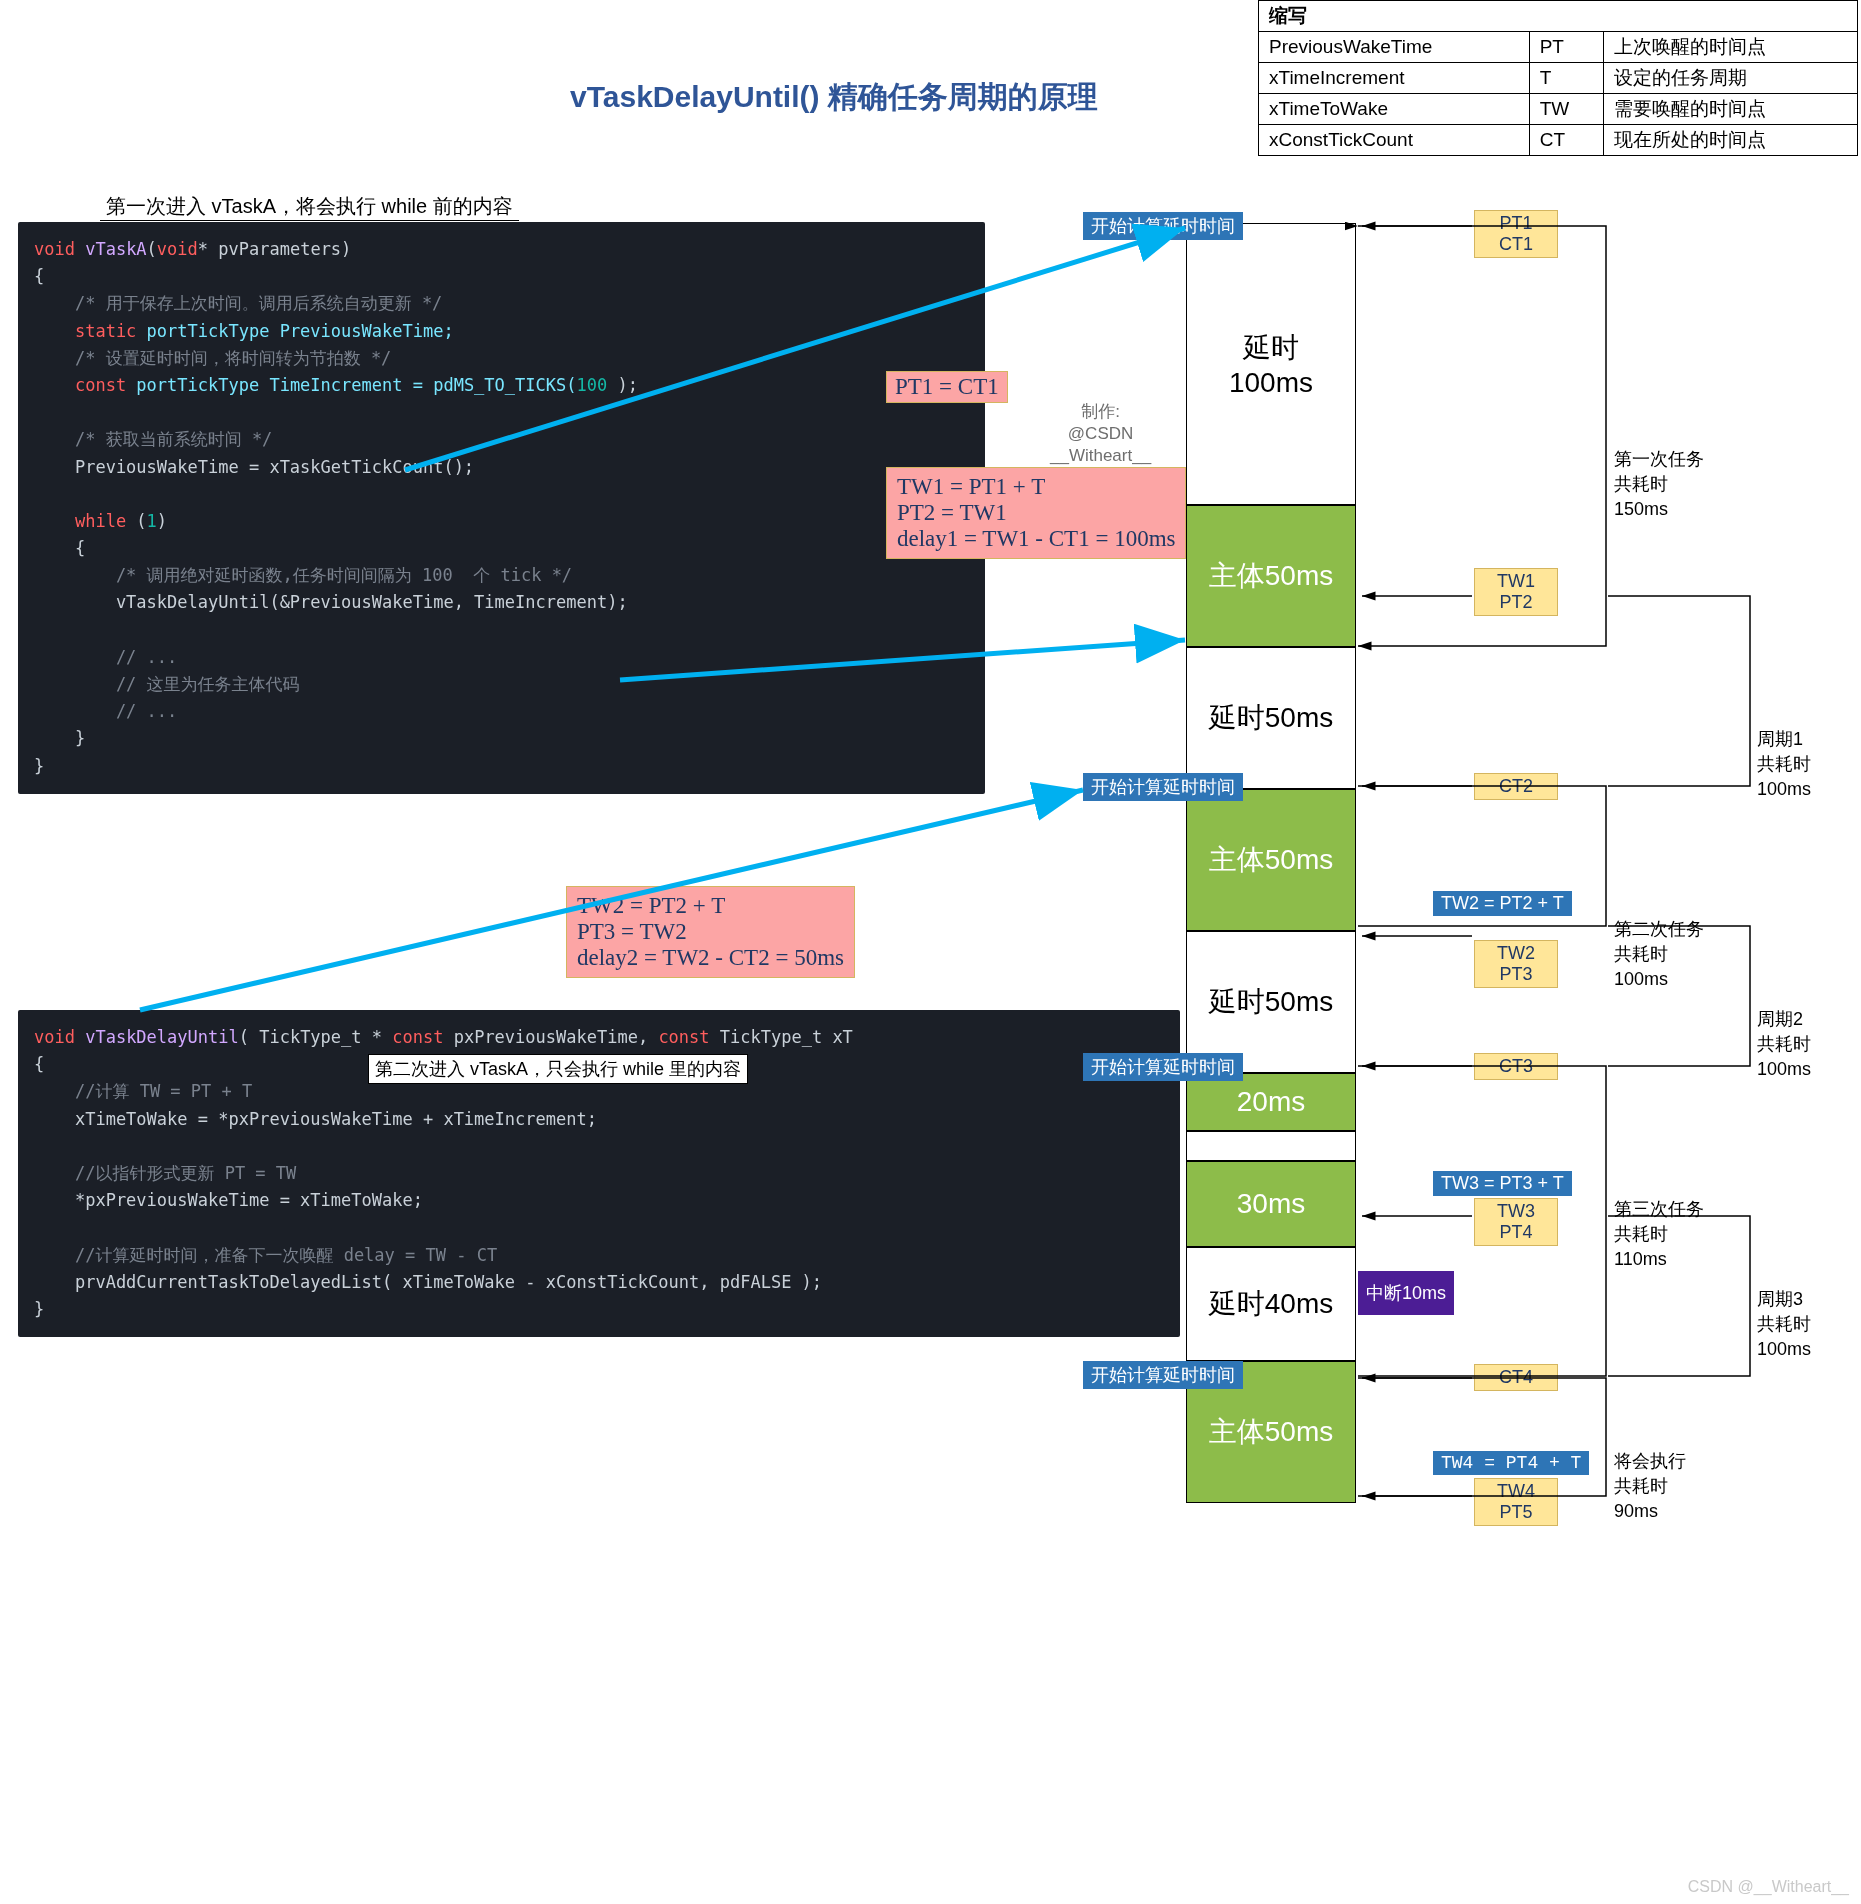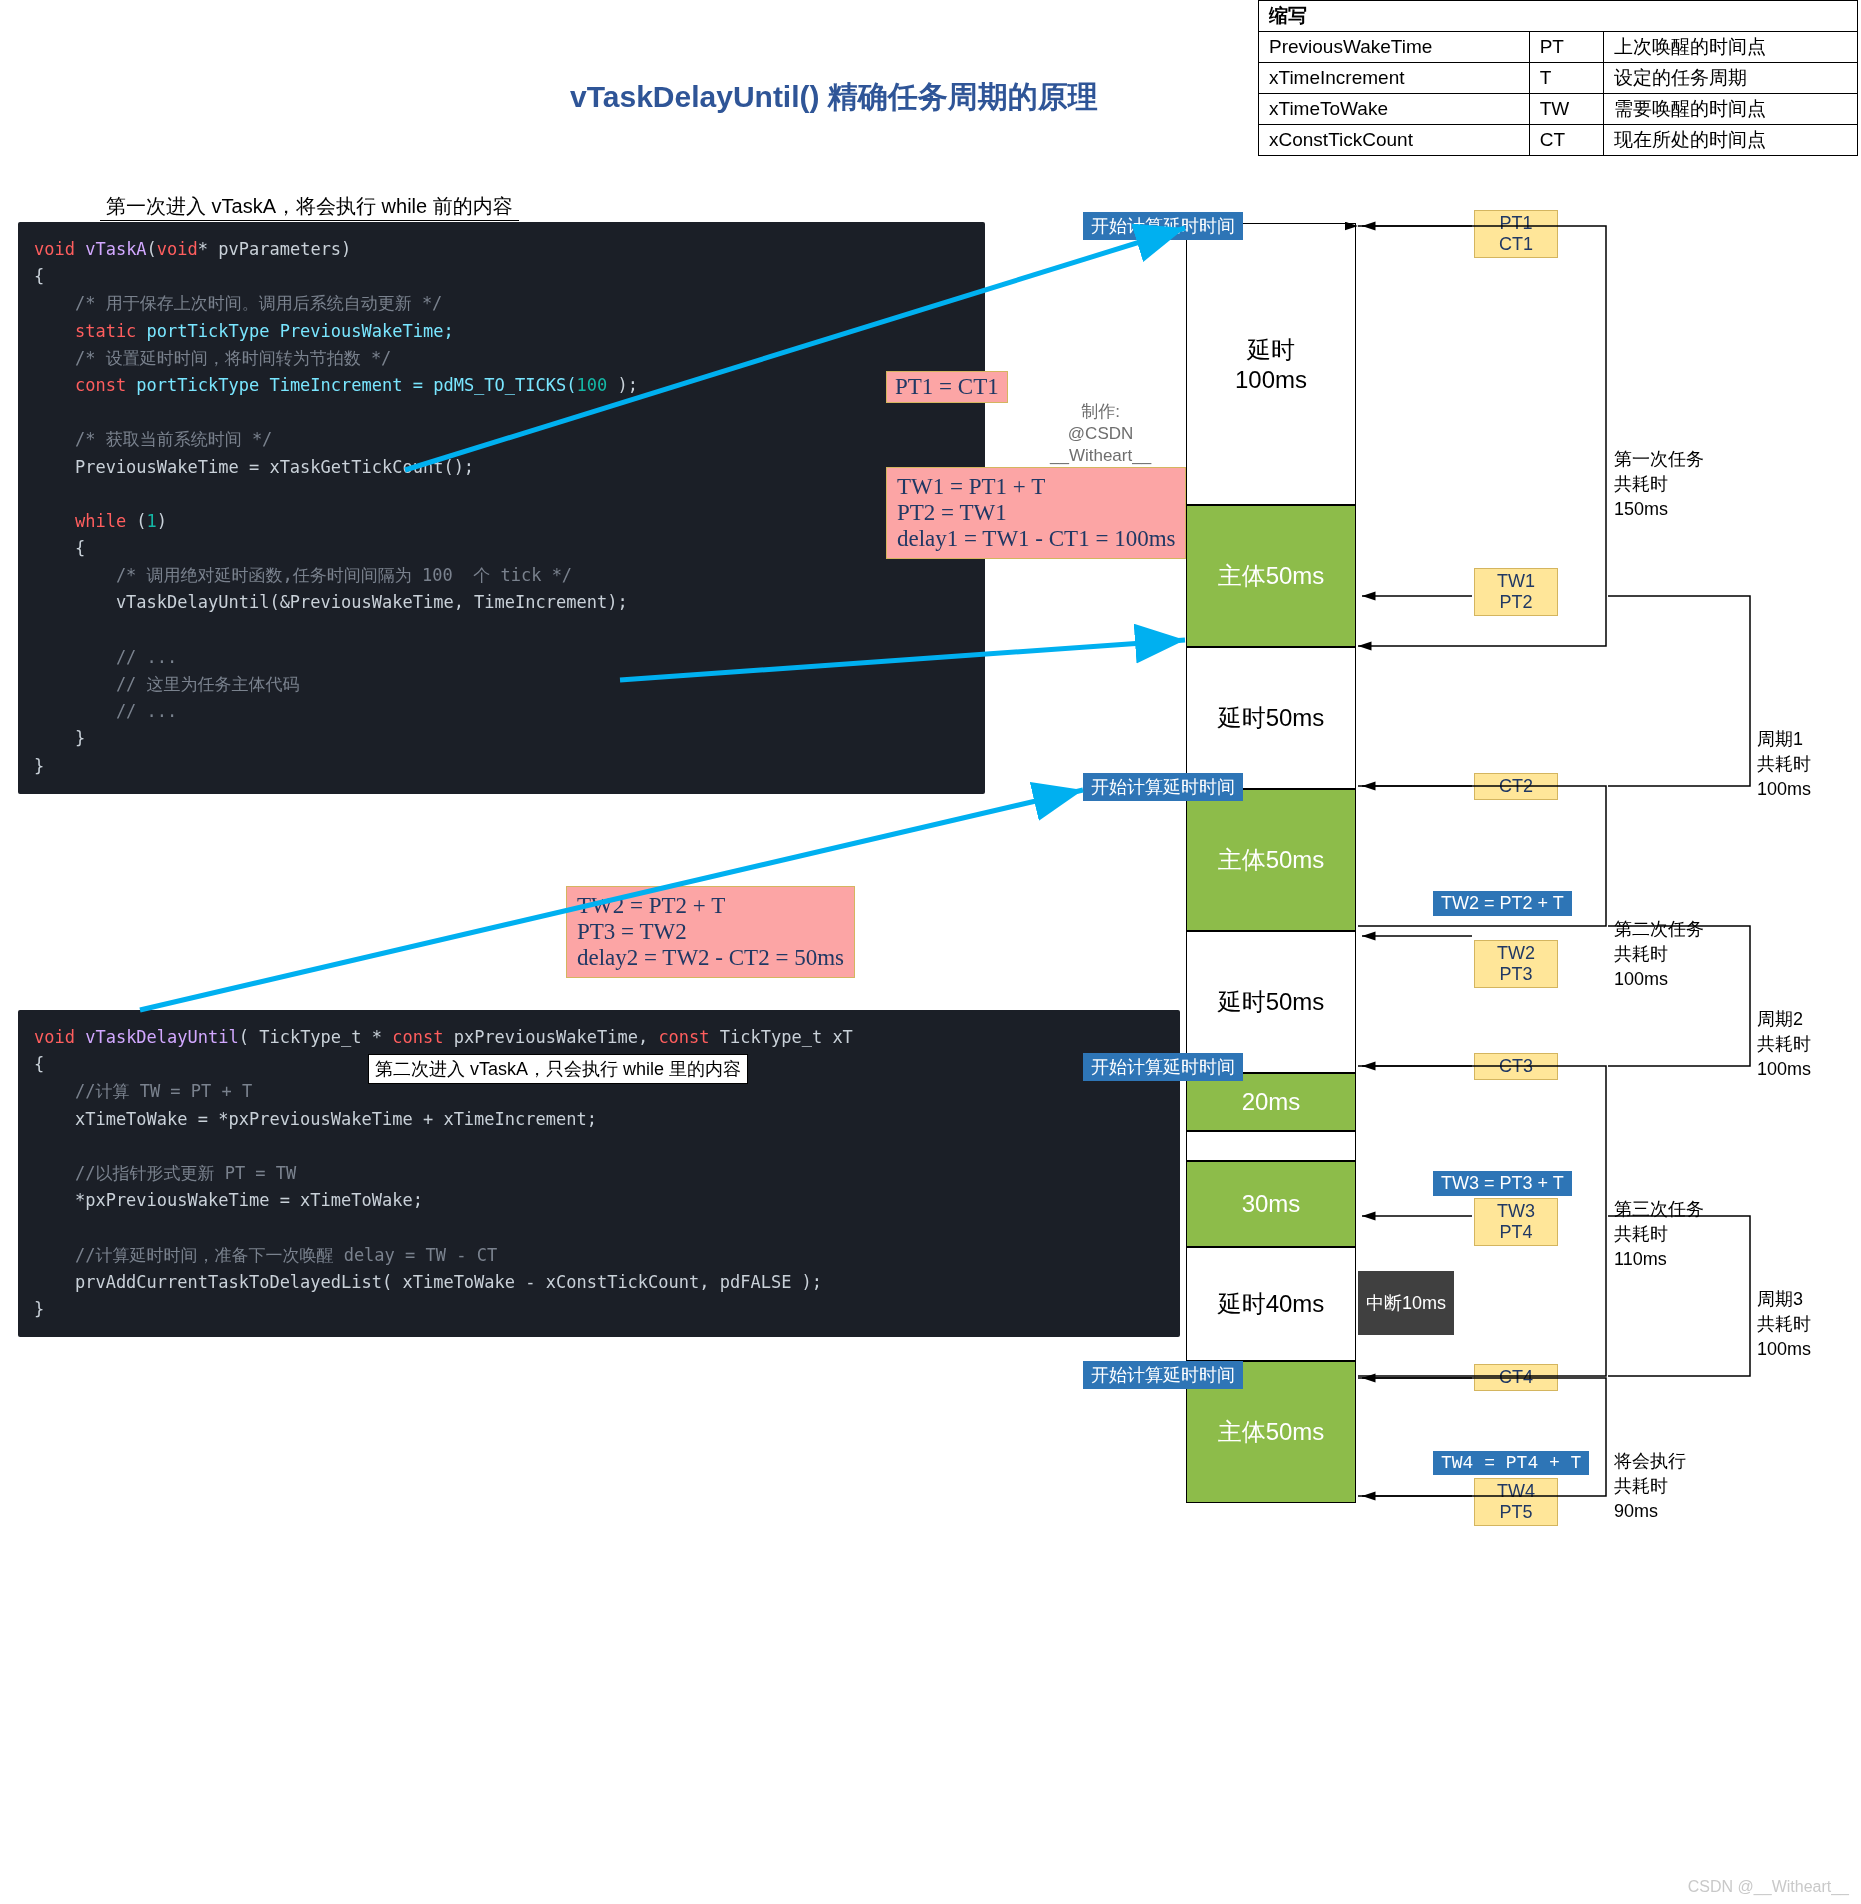--- a/index.html
+++ b/index.html
@@ -12,22 +12,22 @@
   .k-gray{color:#7a828e;}
   .k-orng{color:#14b8a6;}
   .k-pur{color:#d2a8ff;}
   .note{font-size:20px;}
   .overlay-note{background:#fff;color:#000;padding:2px 6px;font-size:18px;border:1px solid #000;}
   .tbl{border-collapse:collapse;font-size:19px;}
   .tbl th,.tbl td{border:1px solid #000;padding:2px 10px;text-align:left;}
   .tbl-head{font-size:19px;text-align:center;}
   .pill-yellow{background:#ffe699;border:1px solid #d4b55f;color:#203864;font-size:18px;text-align:center;padding:2px 6px;}
   .pill-blue{background:#2e75b6;color:#fff;font-size:18px;text-align:center;padding:2px 8px;}
-  .pill-red{background:#404040;color:#fff;font-size:18px;text-align:center;padding:20px 8px;}
-  .seg{border:1px solid #000;text-align:center;display:flex;align-items:center;justify-content:center;font-size:24px;}
+  .pill-red{background:#4c1d95;color:#fff;font-size:18px;text-align:center;padding:10px 8px;}
+  .seg{border:1px solid #000;text-align:center;display:flex;align-items:center;justify-content:center;font-size:28px;}
   .seg-green{background:#8dbc4a;color:#fff;}
   .seg-white{background:#fff;color:#000;}
   .sidelabel{font-size:18px;line-height:1.4;}
   .calc{background:#fca5a5;border:1px solid #d4b55f;font-family:Liberation Serif, serif;font-size:23px;color:#203864;padding:6px 10px;white-space:pre;}
   .credit{color:#6e6e6e;font-size:17px;text-align:center;line-height:1.3;}
   .watermark{color:#c9c9c9;font-size:16px;}
   svg{position:absolute;left:0;top:0;pointer-events:none;}
 </style>
 </head>
 <body>

